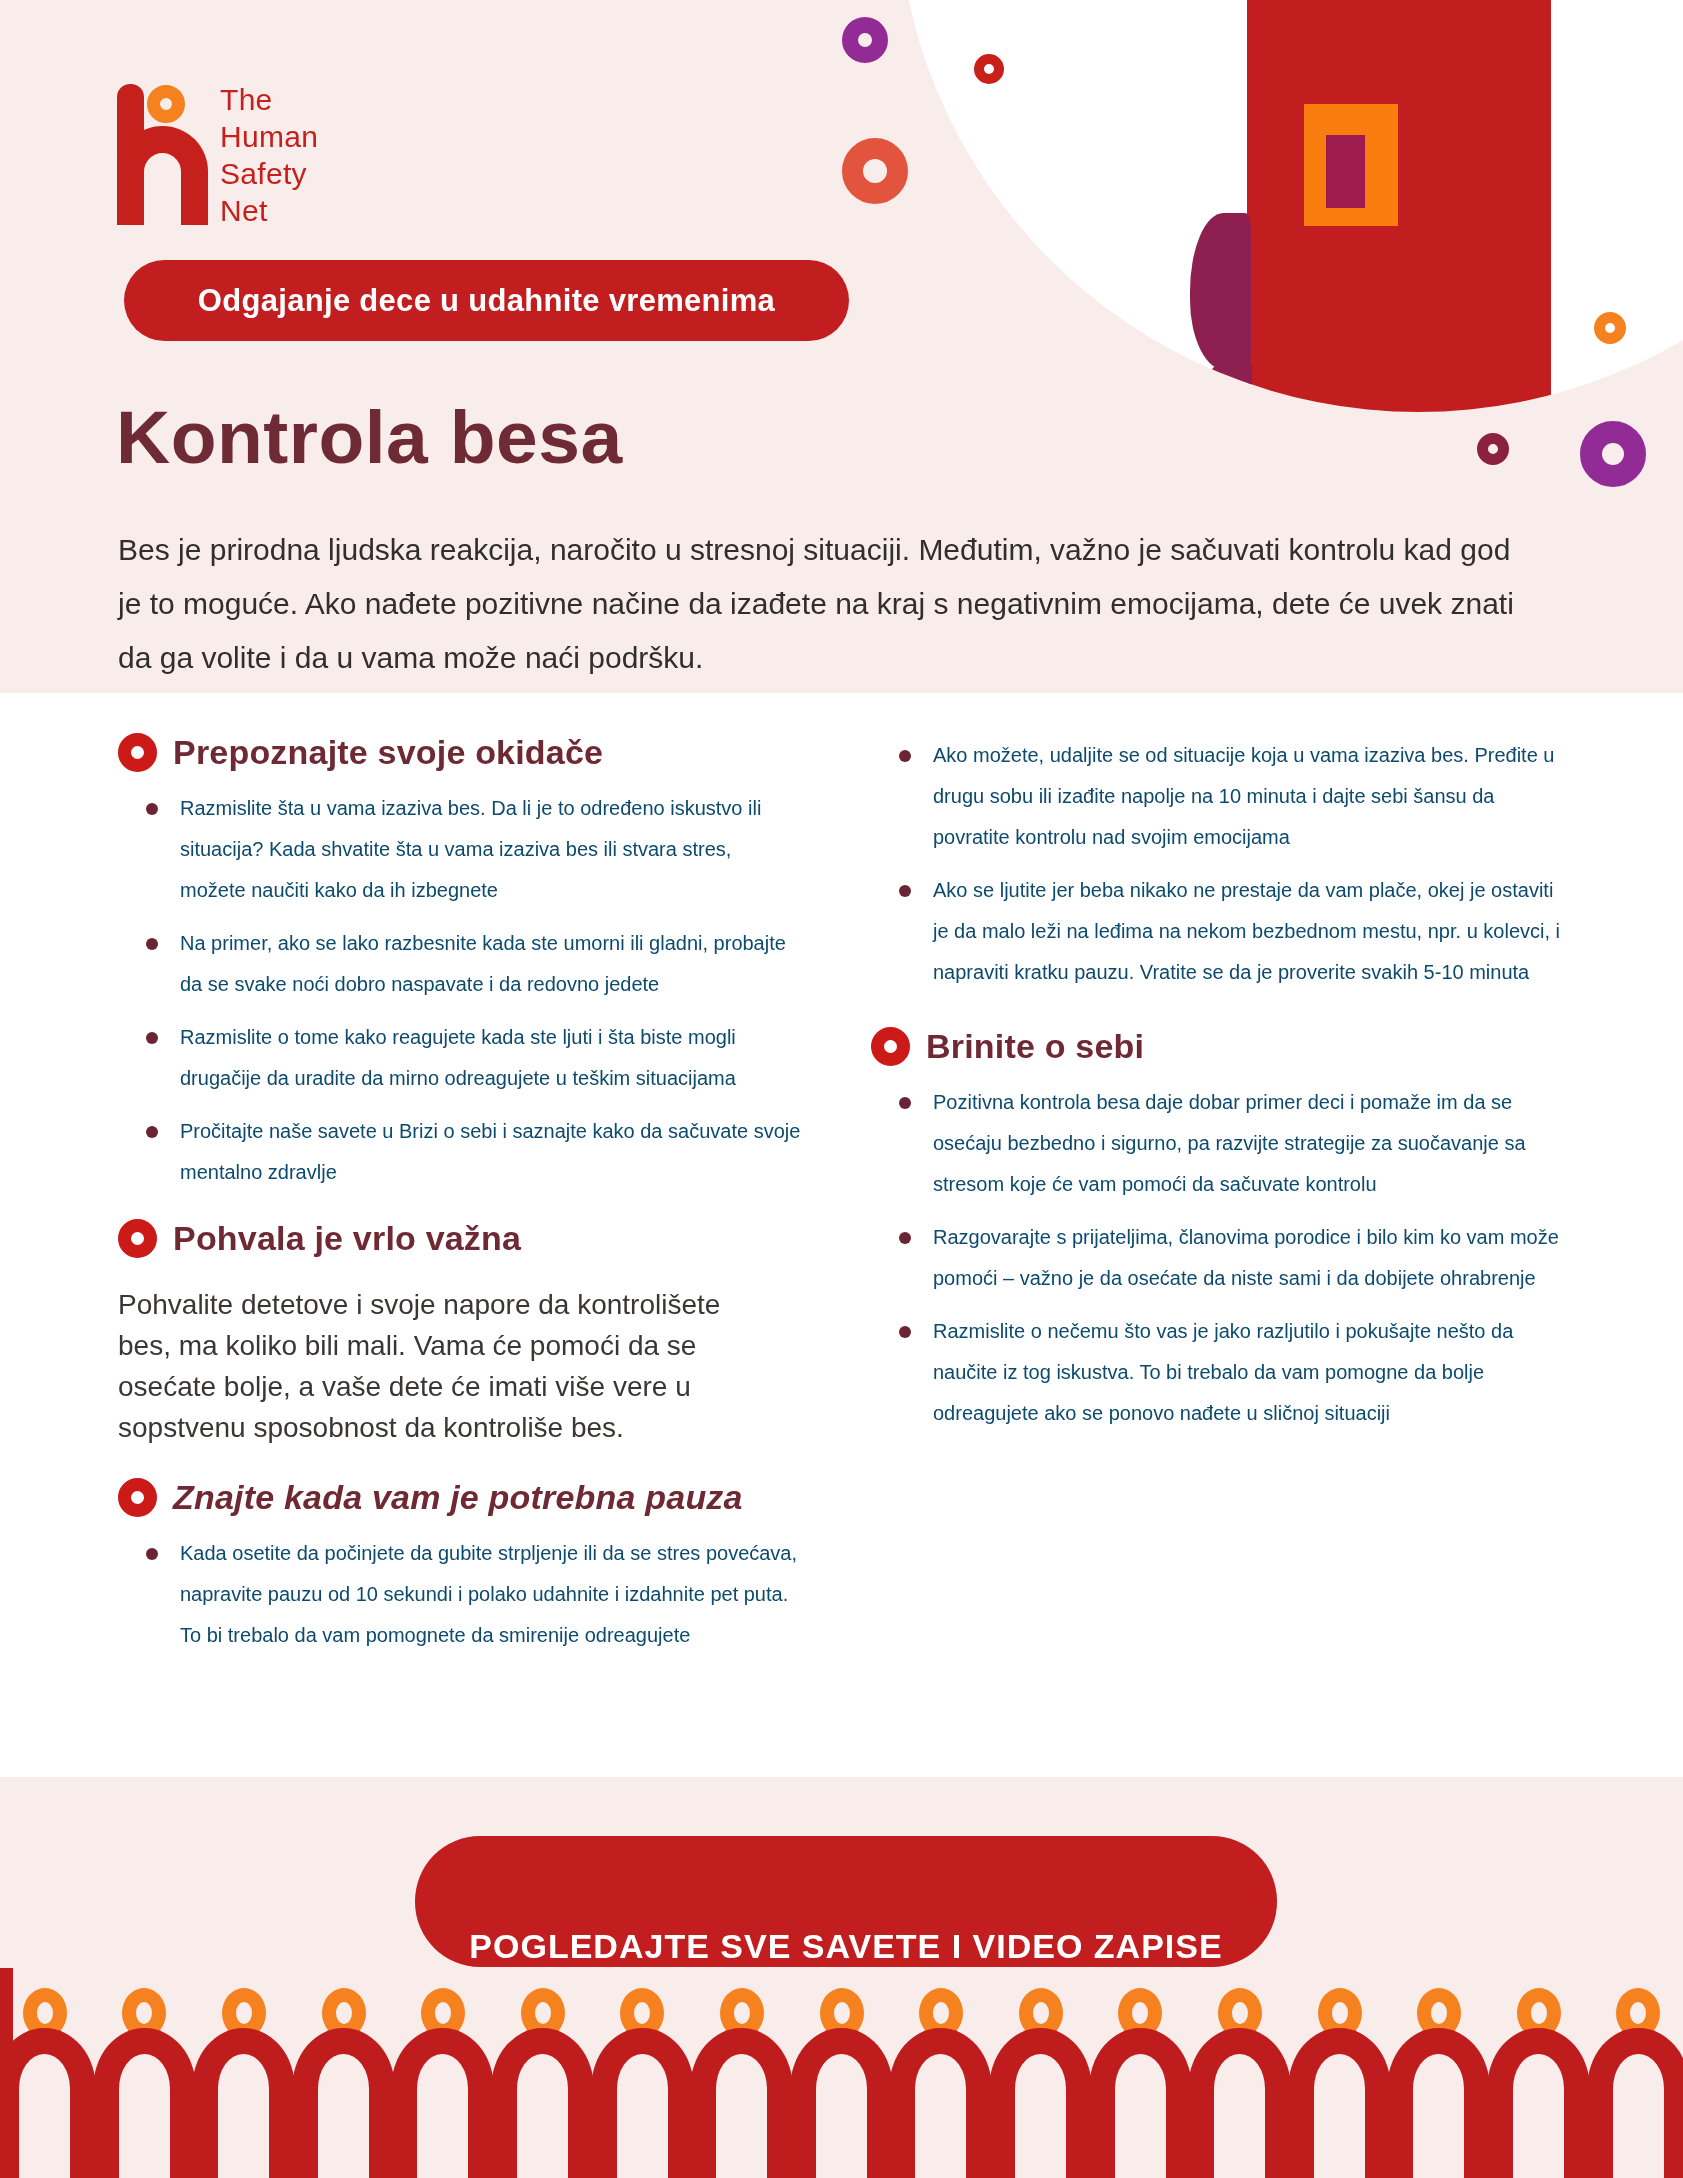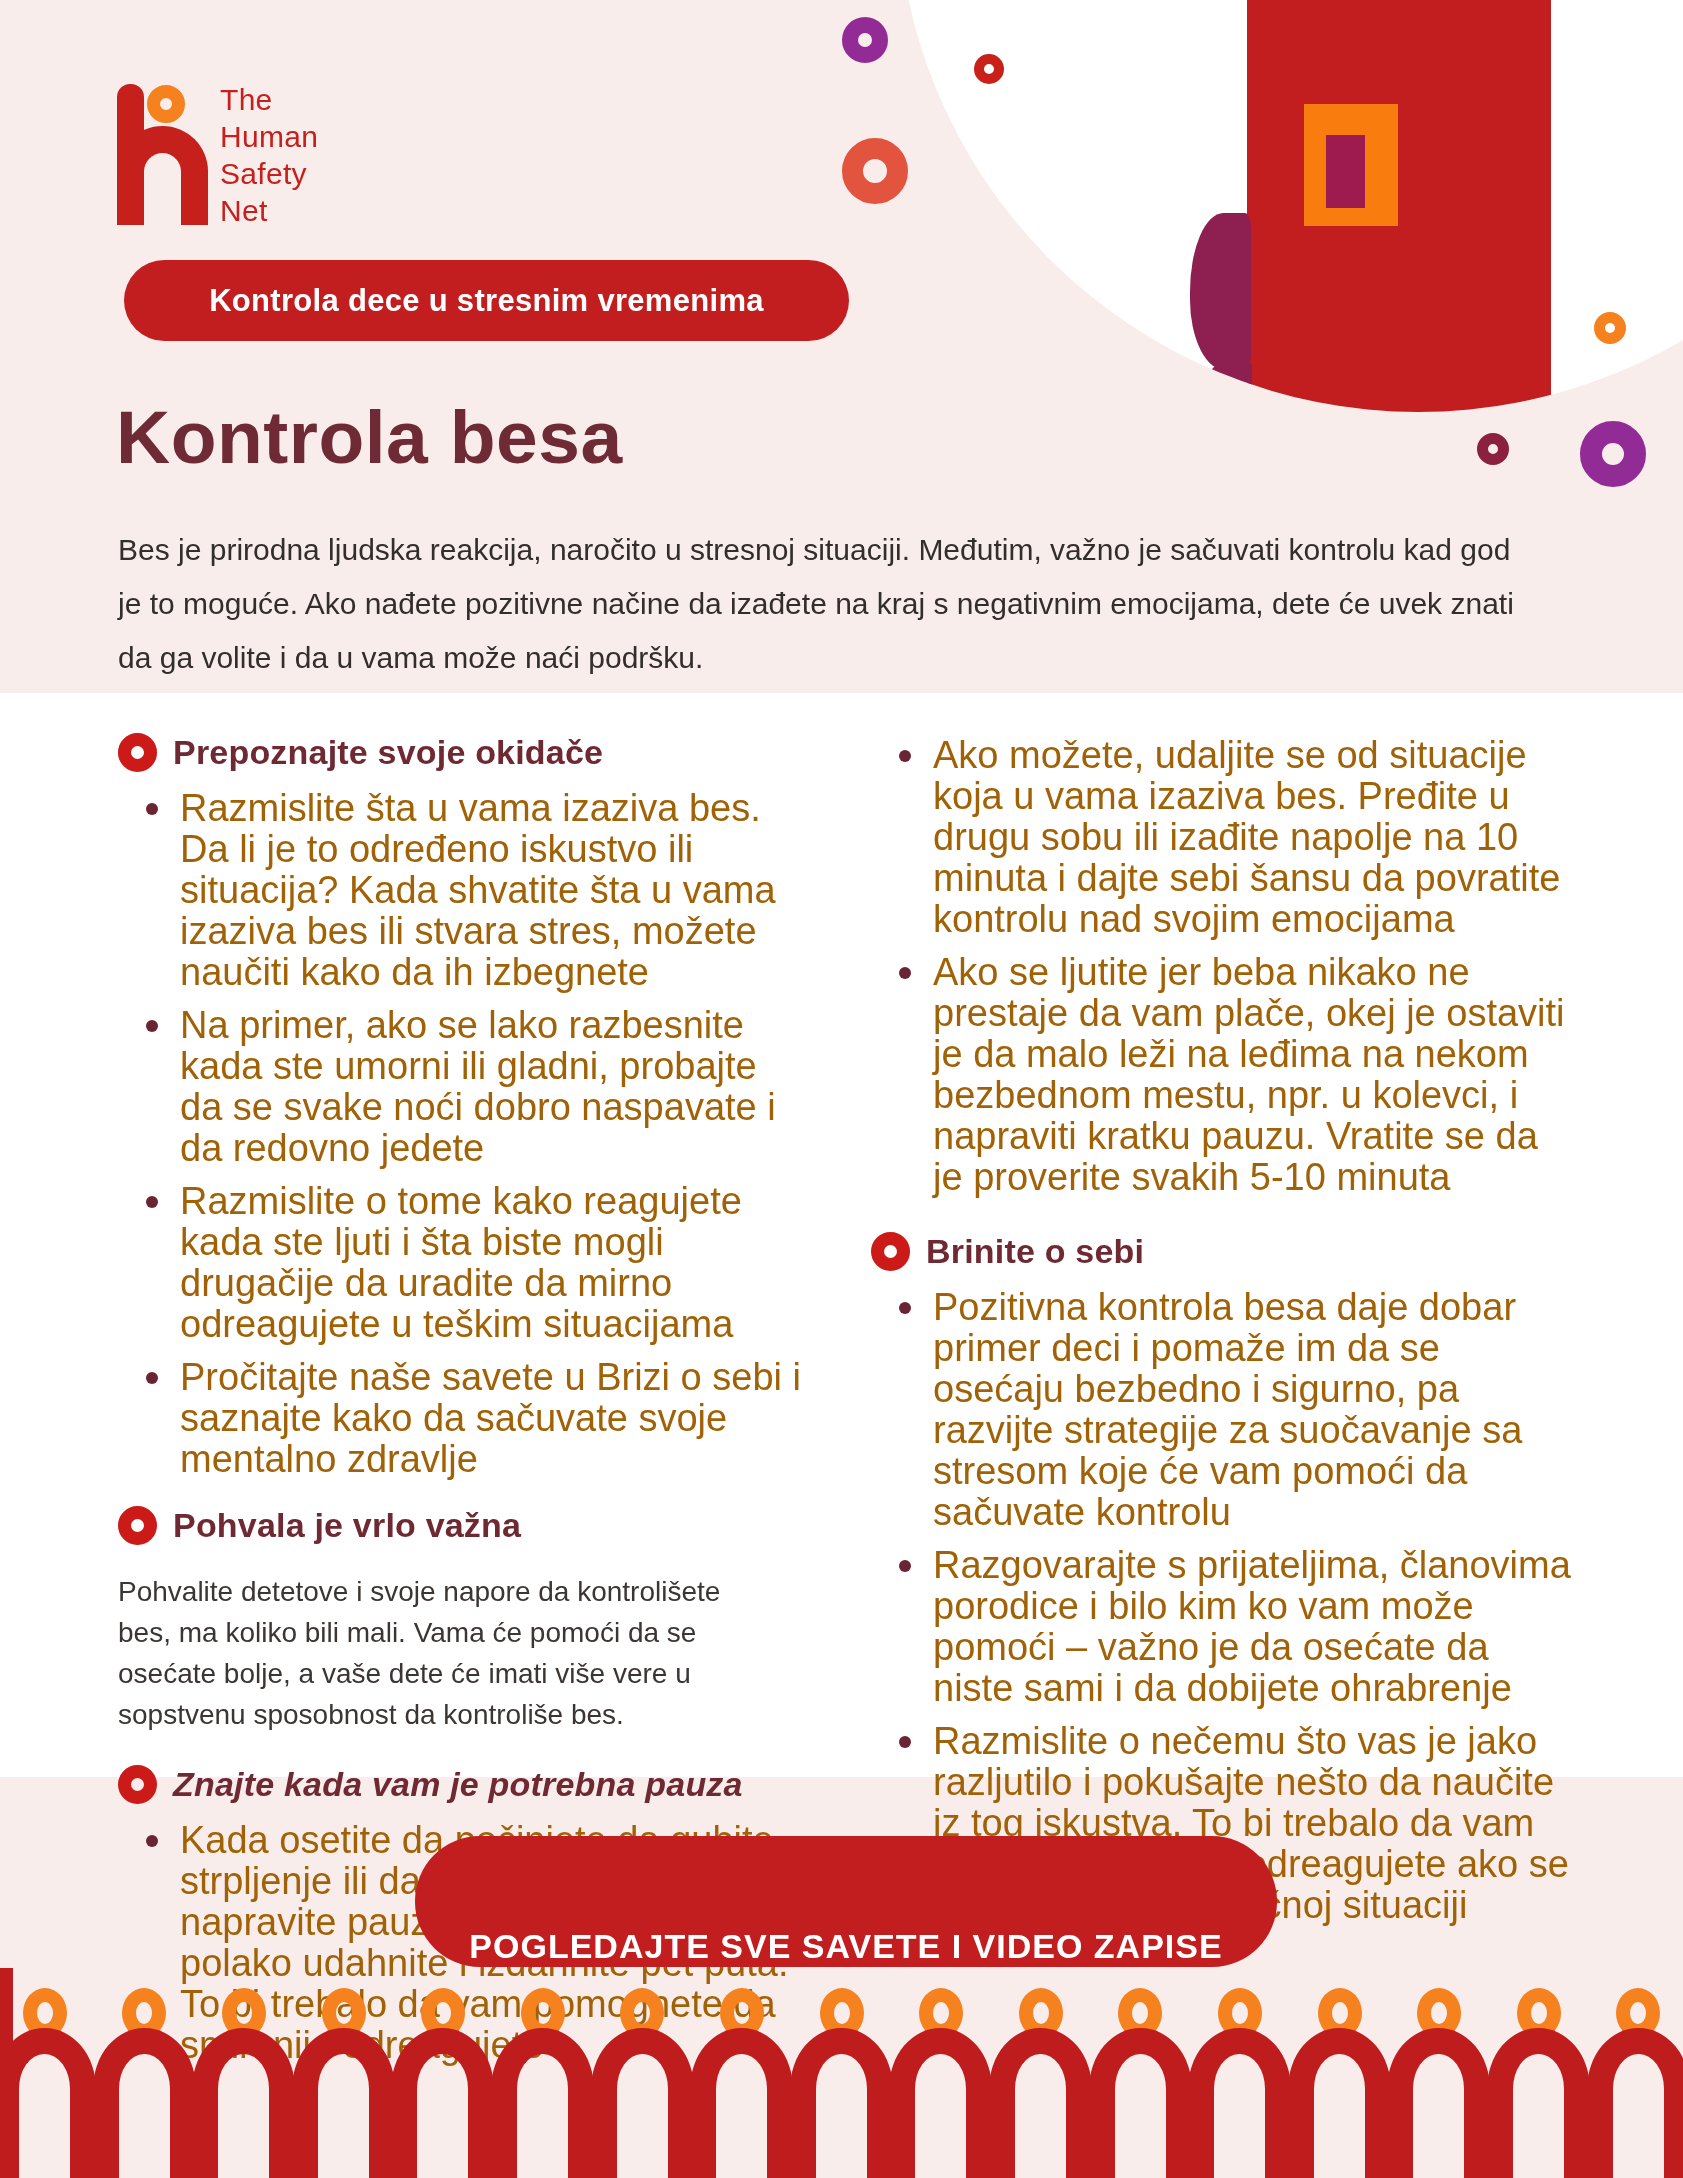--- a/index.html
+++ b/index.html
@@ -40,21 +40,21 @@
   .white-band{position:absolute;left:0;top:693px;width:1683px;height:1084px;background:#ffffff;}
   .columns{position:absolute;left:118px;top:733px;width:1456px;display:flex;}
   .col-left{width:683px;}
   .col-right{width:703px;margin-left:70px;padding-top:2px;}
   .section-head{display:flex;align-items:center;gap:16px;}
   .section-icon{width:13px;height:13px;border:13px solid #cb1a18;border-radius:50%;flex:0 0 auto;}
   .section-title{color:#6e2933;font-size:34px;font-weight:700;letter-spacing:0.2px;}
   ul.bullets{list-style:none;margin:16px 0 0 0;padding:0 0 0 28px;}
   ul.bullets li{
     position:relative;padding-left:34px;margin-bottom:12px;
-    color:#a16207;font-size:38px;line-height:41px;
+    color:#0c4a6e;font-size:20px;line-height:41px;
   }
   ul.bullets li::before{
     content:"";position:absolute;left:0;top:15px;width:12px;height:12px;border-radius:50%;background:#6b2433;
   }
   .para{margin:26px 0 0 0;color:#3b3634;font-size:28px;line-height:41px;width:653px;}
   .mt-sec{margin-top:26px;}
   .mt-sec2{margin-top:30px;font-style:italic;}
   .mt-sec3{margin-top:34px;}
   
   .cta{
@@ -97,21 +97,21 @@
   <div class="logo-head"></div>
   <div class="logo-text">
     <div>The</div>
     <div>Human</div>
     <div>Safety</div>
     <div>Net</div>
   </div>
 </div>
 
 <div class="badge">
-  <span>Kontrola dece u stresnim vremenima</span>
+  <span>Odgajanje dece u udahnite vremenima</span>
 </div>
 <div class="page-title">Kontrola besa</div>
 <div class="intro">Bes je prirodna ljudska reakcija, naročito u stresnoj situaciji. Međutim, važno je sačuvati kontrolu kad god je to moguće. Ako nađete pozitivne načine da izađete na kraj s negativnim emocijama, dete će uvek znati da ga volite i da u vama može naći podršku.</div>
 
 <div class="white-band"></div>
 
 <div class="columns">
 
   <div class="col-left">
     <div class="section-head">

